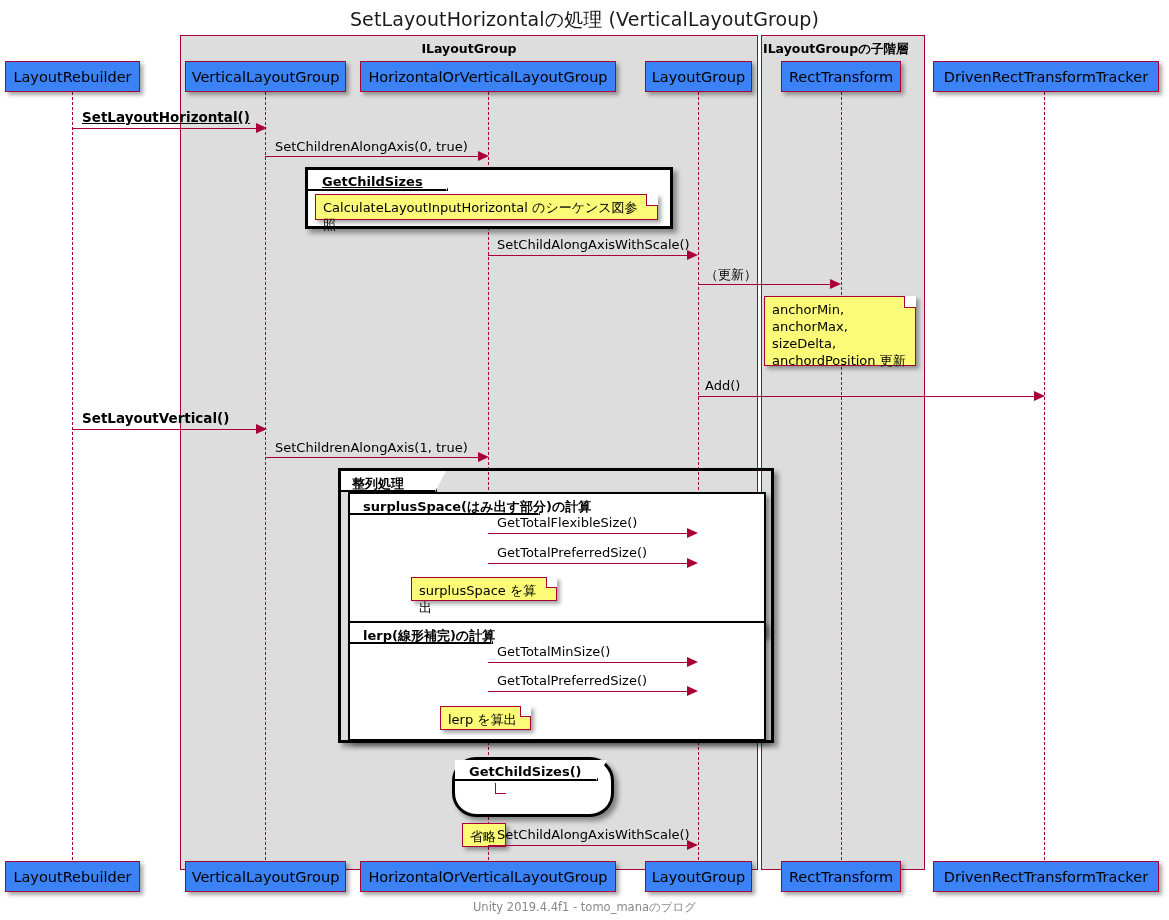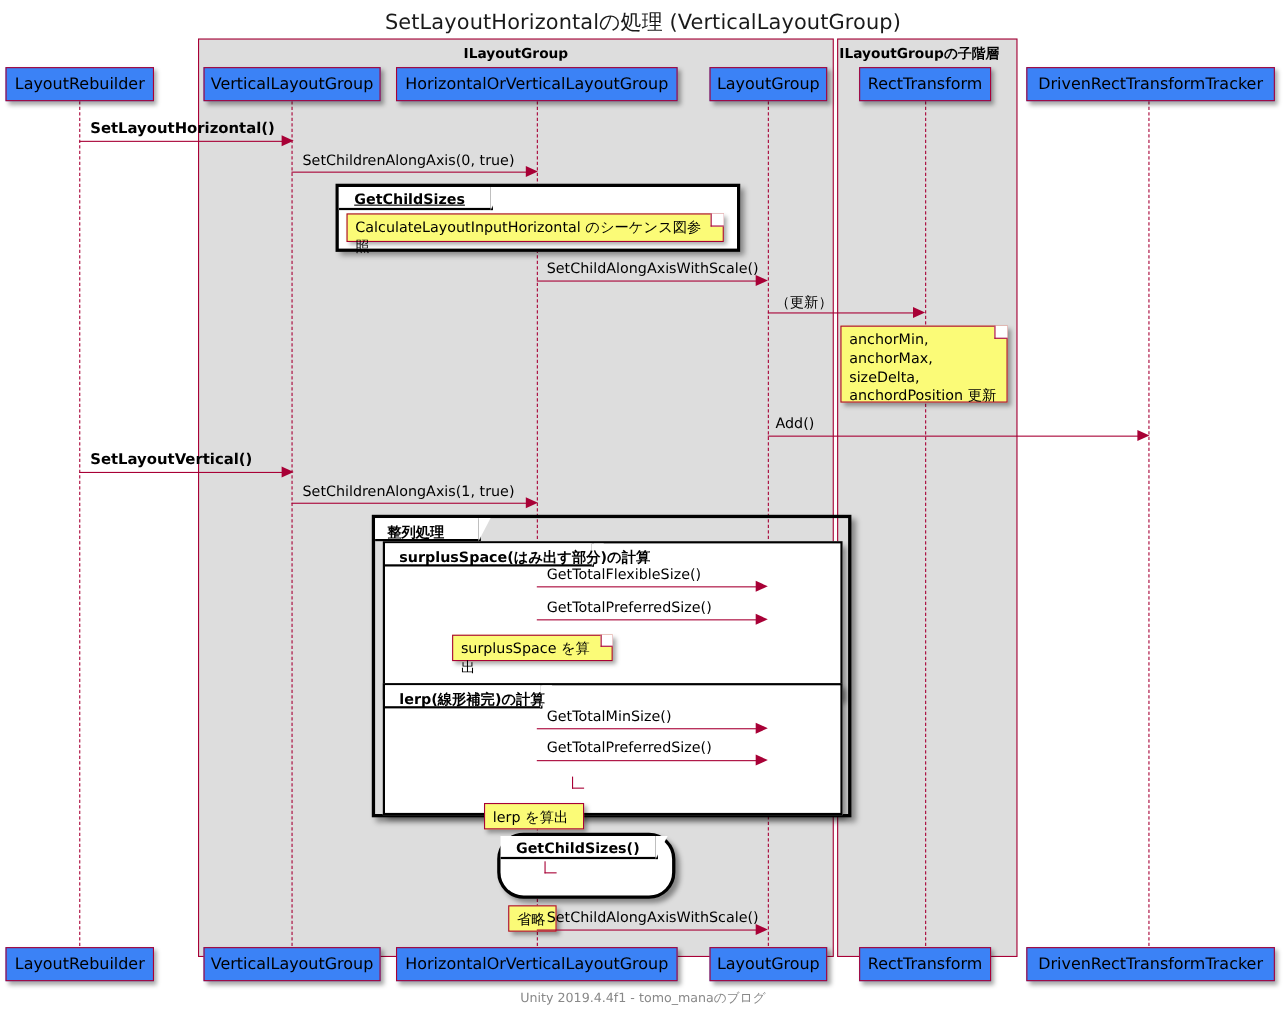--- a/index.html
+++ b/index.html
@@ -112,21 +112,21 @@
     </div>
 
   <div class="part" style="left:781px;top:861px;width:120px;height:31px;">
     <span>RectTransform</span>
     </div>
 
   <div class="part" style="left:933px;top:861px;width:226px;height:31px;">
     <span>DrivenRectTransformTracker</span>
     </div>
 
-  <div class="msg-label bold" style="left:82px;top:109px;">SetLayoutHorizontal()</div>
+  <div class="msg-label bold" style="left:82px;top:109px;text-decoration:underline;">SetLayoutHorizontal()</div>
   <div class="msg-line" style="left:72px;top:128px;width:186px;"></div>
   <div class="arrow-r" style="left:256px;top:123px;"></div>
 
   <div class="msg-label" style="left:275px;top:139px;">SetChildrenAlongAxis(0, true)</div>
   <div class="msg-line" style="left:265px;top:156px;width:214px;"></div>
   <div class="arrow-r" style="left:478px;top:151px;"></div>
 
   <div class="frame white" style="left:305px;top:167px;width:368px;height:62px;">
     <div class="frame-hdr" style="width:140px;">
       <div class="cut"></div>
@@ -195,21 +195,21 @@
   </div>
 
   <div class="msg-label" style="left:497px;top:644px;">GetTotalMinSize()</div>
   <div class="msg-line" style="left:488px;top:662px;width:200px;"></div>
   <div class="arrow-r" style="left:687px;top:657px;"></div>
 
   <div class="msg-label" style="left:497px;top:673px;">GetTotalPreferredSize()</div>
   <div class="msg-line" style="left:488px;top:691px;width:200px;"></div>
   <div class="arrow-r" style="left:687px;top:686px;"></div>
 
-  <div class="note" style="left:440px;top:706px;width:91px;height:24px;margin-top:24px;">lerp を算出</div>
+  <div class="note" style="left:440px;top:706px;width:91px;height:24px;">lerp を算出</div>
   <div class="note" style="left:520px;top:706px;width:11px;height:11px;background:#fff;border-left:1px solid #A80036;border-bottom:1px solid #A80036;border-top:none;border-right:none;box-shadow:none;padding:0;"></div>
 
   <div class="frame white" style="left:452px;top:757px;width:162px;height:60px;border-radius:24px;">
     <div class="frame-hdr" style="width:143px;">
       <div class="cut"></div>
     </div>
     <div class="frame-title" style="left:14px;top:4px;">GetChildSizes()</div>
   </div>
   <div class="note" style="left:462px;top:783px;width:44px;height:24px;margin-top:40px;">省略</div>
   <div class="note" style="left:495px;top:783px;width:11px;height:11px;background:#fff;border-left:1px solid #A80036;border-bottom:1px solid #A80036;border-top:none;border-right:none;box-shadow:none;padding:0;"></div>

